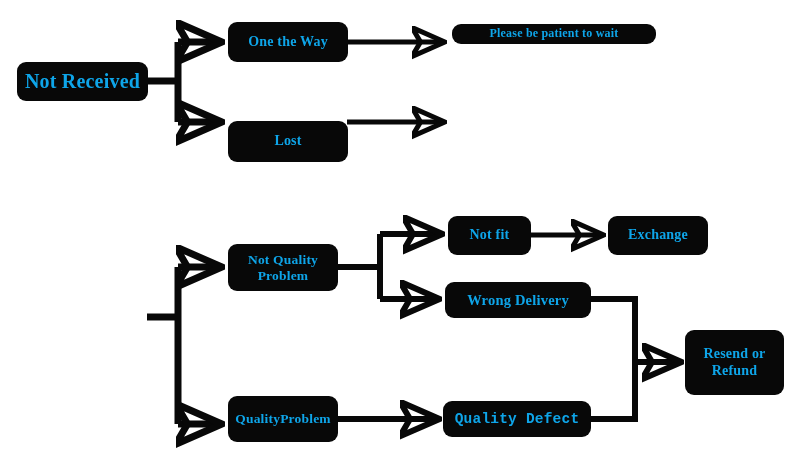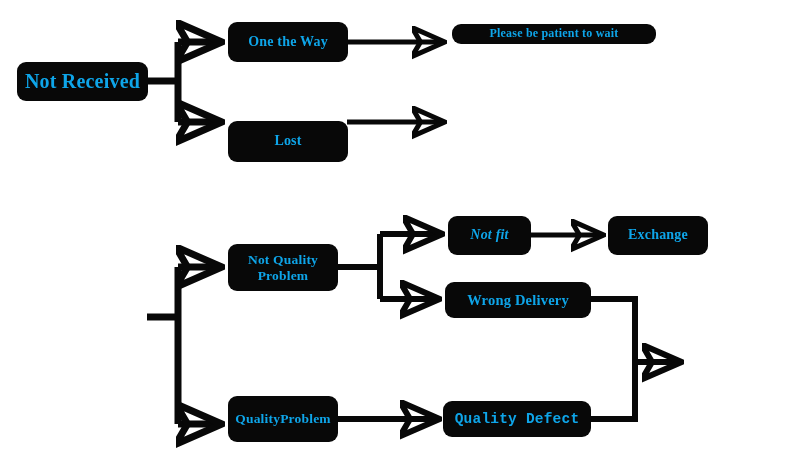--- a/index.html
+++ b/index.html
@@ -120,30 +120,34 @@
   <div class="node" style="left:228px; top:244px; width:110px; height:47px; font-size:13.5px; flex-direction:column;">
     <span>Not Quality</span>
     <span>Problem</span>
   </div>
 
   <div class="node" style="left:228px; top:396px; width:110px; height:46px; font-size:13.5px; flex-direction:row;">
     <span>Quality</span>
     <span>Problem</span>
   </div>
 
-  <div class="node" style="left:448px; top:216px; width:83px; height:39px; font-size:14px;font-style:italic;">
+  <div class="node" style="left:448px; top:216px; width:83px; height:39px; font-size:14px;">
     <span>Not fit</span>
   </div>
 
   <div class="node" style="left:608px; top:216px; width:100px; height:39px; font-size:14px;">
     <span>Exchange</span>
   </div>
 
   <div class="node" style="left:445px; top:282px; width:146px; height:36px; font-size:14.5px;">
     <span>Wrong Delivery</span>
   </div>
 
   <div class="node" style="left:443px; top:401px; width:148px; height:36px; font-size:14.5px;font-family:Liberation Mono, monospace;">
     <span>Quality Defect</span>
   </div>
 
+  <div class="node" style="left:685px; top:330px; width:99px; height:65px; font-size:14px; flex-direction:column;">
+    <span>Resend or</span>
+    <span>Refund</span>
+  </div>
 
 </div>
 
 </body></html>

